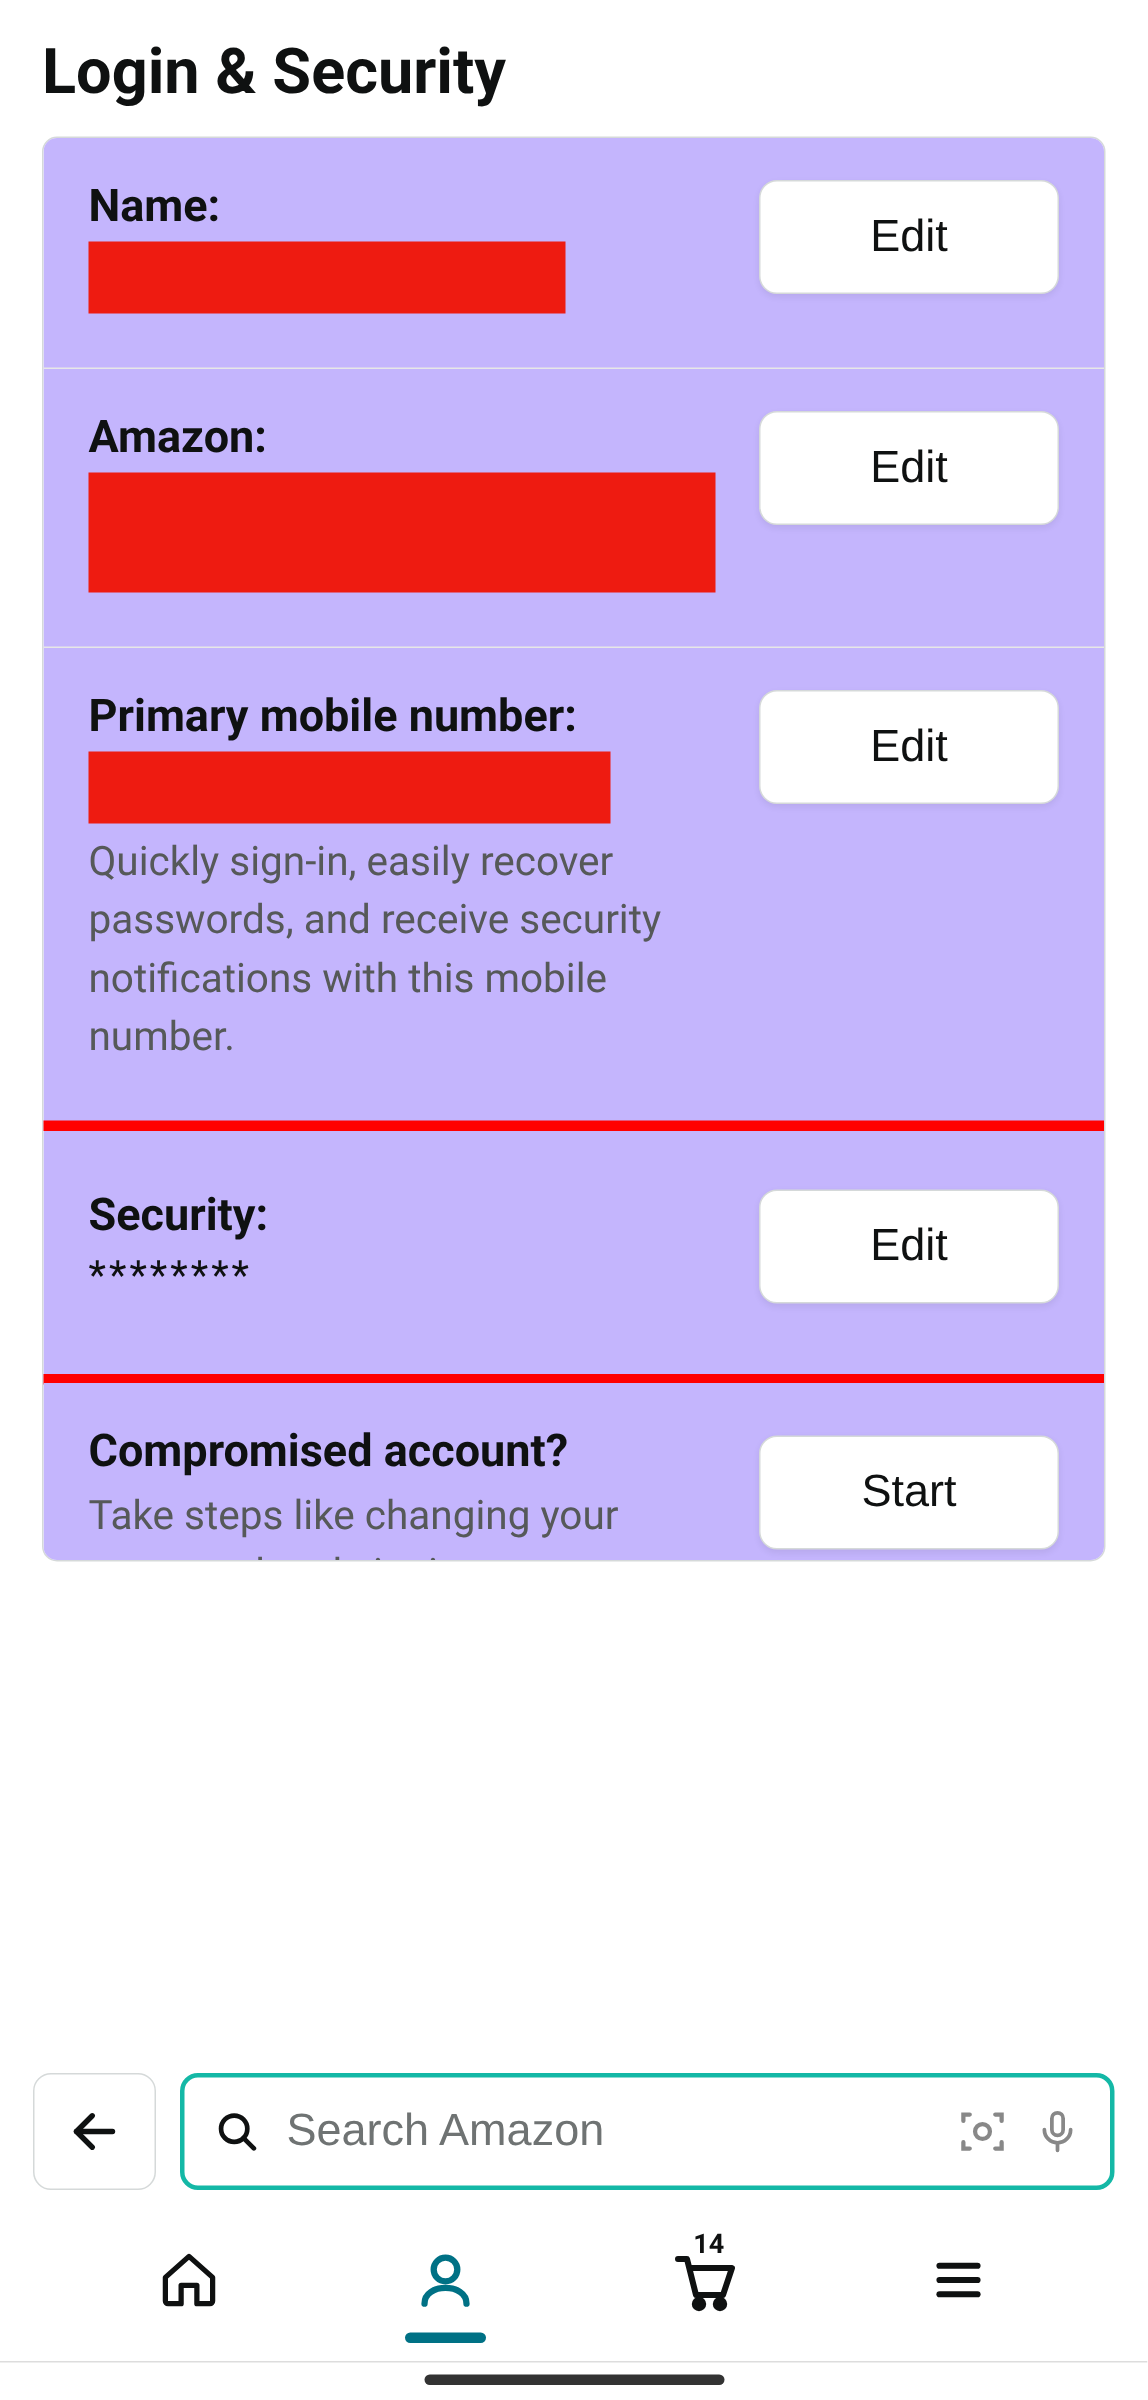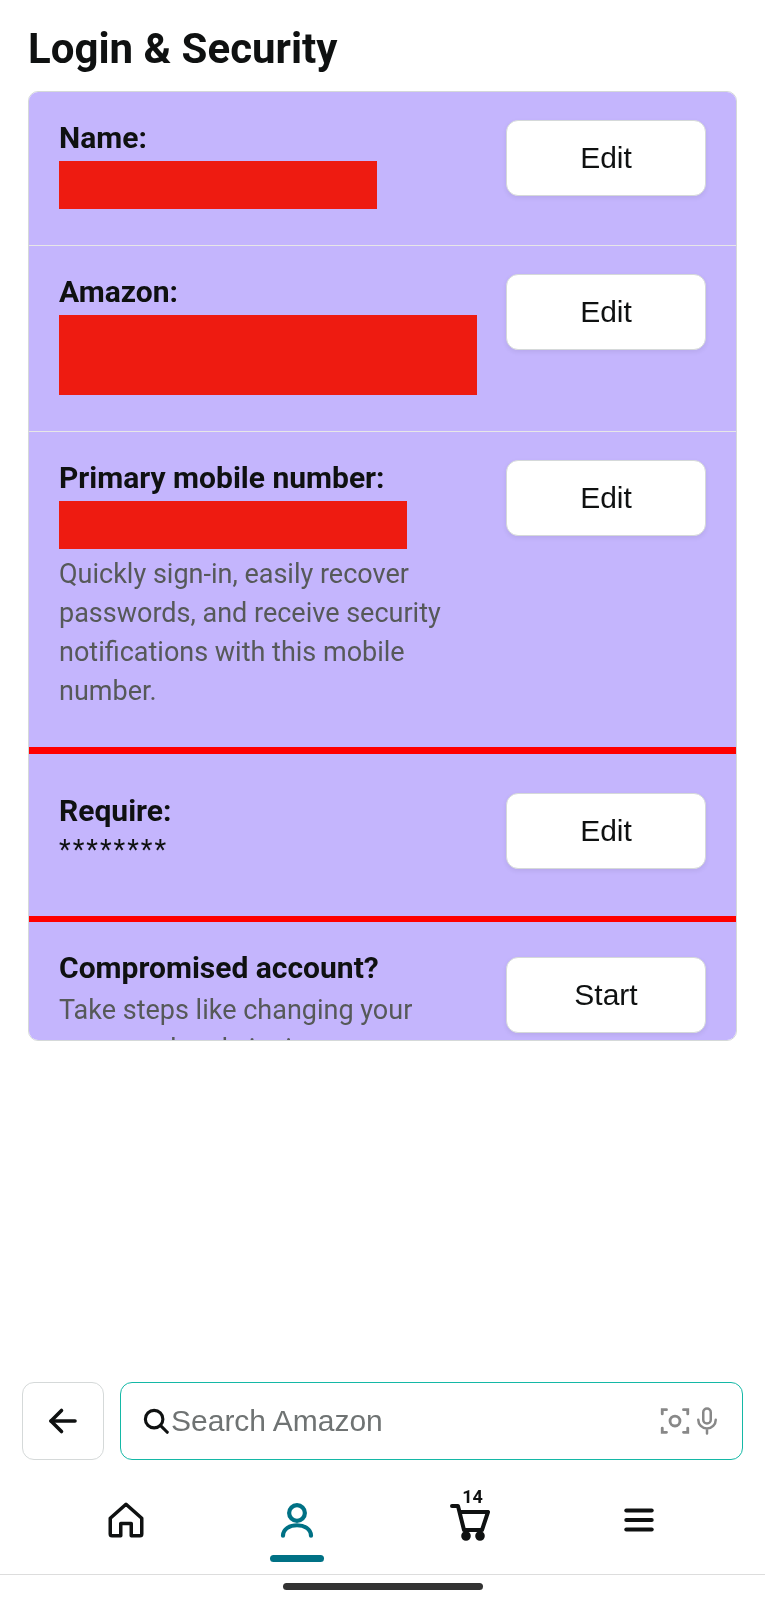--- a/index.html
+++ b/index.html
@@ -99,25 +99,26 @@
       width: 82px; height: 78px;
       border: 1px solid #d5d9d9;
       border-radius: 12px;
       background: #fff;
       display: flex; align-items: center; justify-content: center;
       cursor: pointer;
     }
     .search-field {
       flex: 1;
       height: 78px;
-      border: 1px solid #14b8a6;
+      border: 3px solid #14b8a6;
       border-radius: 12px;
       display: flex;
       align-items: center;
       padding: 0 20px;
+      gap: 18px;
     }
     .search-field input {
       flex: 1;
       border: none;
       outline: none;
       font-size: 30px;
       color: #6f7373;
       background: transparent;
     }
     .search-field input::placeholder { color: #6f7373; }
@@ -185,21 +186,21 @@
       <div class="row-label">Primary mobile number:</div>
       <span class="redacted phone-w"></span>
       <div class="row-desc">Quickly sign-in, easily recover passwords, and receive security notifications with this mobile number.</div>
     </div>
     <button class="action-btn">Edit</button>
   </div>
 
   <div class="row highlighted" style="padding-top:44px;padding-bottom:52px;">
     <div class="highlight-box"></div>
     <div class="row-left">
-      <div class="row-label">Require:</div>
+      <div class="row-label">Security:</div>
       <div class="row-value" style="letter-spacing:2px;">********</div>
     </div>
     <button class="action-btn">Edit</button>
   </div>
 
 
   <div class="row" style="padding-bottom:0;align-items:center;">
     <div class="row-left" style="overflow:hidden;max-height:90px;">
       <div class="row-label">Compromised account?</div>
       <div class="row-desc">Take steps like changing your password and signing</div>

